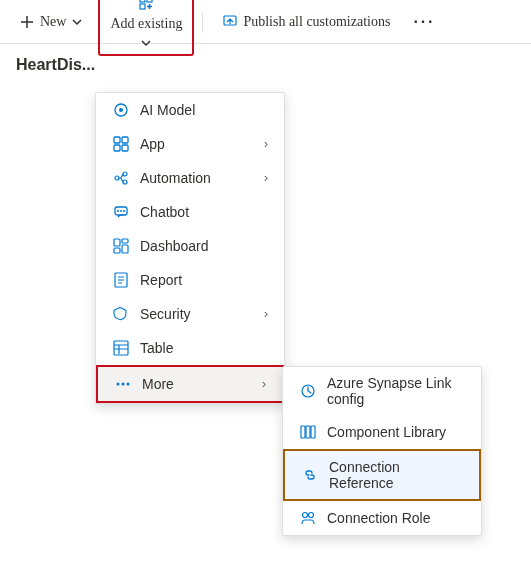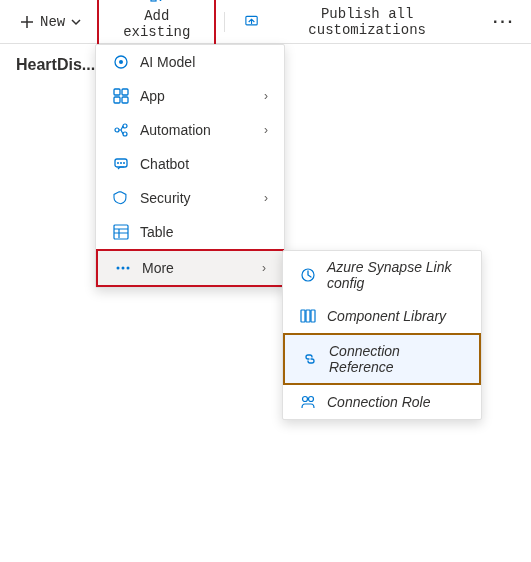--- a/index.html
+++ b/index.html
@@ -28,21 +28,21 @@
       display: flex;
       align-items: center;
       gap: 5px;
       padding: 5px 10px;
       border: 1px solid transparent;
       border-radius: 3px;
       cursor: pointer;
       color: #323130;
       background: transparent;
       font-size: 14px;
-      font-family: Liberation Mono, monospace;
+      font-family: Liberation Serif, serif;
     }
 
     .toolbar-btn.add-existing {
       border: 2px solid #c50f1f;
       border-radius: 3px;
       flex-direction: column;
     }
 
     .toolbar-divider {
       width: 1px;
@@ -75,20 +75,21 @@
       left: 95px;
       z-index: 100;
     }
 
     .dropdown-menu {
       background: #fff;
       border: 1px solid #e0e0e0;
       box-shadow: 0 4px 12px rgba(0,0,0,0.15);
       min-width: 190px;
       border-radius: 2px;
+      margin-top: 48px;
     }
 
     .menu-item {
       display: flex;
       align-items: center;
       gap: 10px;
       padding: 8px 16px;
       cursor: pointer;
       color: #323130;
       font-size: 14px;
@@ -122,21 +123,20 @@
     .submenu {
       position: absolute;
       top: -1px;
       left: 100%;
       background: #fff;
       border: 1px solid #e0e0e0;
       box-shadow: 0 4px 12px rgba(0,0,0,0.15);
       min-width: 200px;
       border-radius: 2px;
       z-index: 200;
-      font-style: italic;
     }
 
     .submenu-item {
       display: flex;
       align-items: center;
       gap: 10px;
       padding: 8px 16px;
       cursor: pointer;
       color: #323130;
       font-size: 14px;
@@ -247,21 +247,41 @@
           <rect x="2" y="3" width="12" height="8" rx="2" stroke="#0078d4" stroke-width="1.3" fill="none"></rect>
           <path d="M5 13l2-2h4" stroke="#0078d4" stroke-width="1.2" fill="none"></path>
           <circle cx="5" cy="7" r="1" fill="#0078d4"></circle>
           <circle cx="8" cy="7" r="1" fill="#0078d4"></circle>
           <circle cx="11" cy="7" r="1" fill="#0078d4"></circle>
         </svg>
       </span>
       <span>Chatbot</span>
     </div>
 
-
+    <div class="menu-item">
+      <span class="menu-item-icon">
+        <svg width="16" height="16" viewBox="0 0 16 16">
+          <rect x="1" y="1" width="6" height="7" rx="1" stroke="#0078d4" stroke-width="1.2" fill="none"></rect>
+          <rect x="9" y="1" width="6" height="4" rx="1" stroke="#0078d4" stroke-width="1.2" fill="none"></rect>
+          <rect x="1" y="10" width="6" height="5" rx="1" stroke="#0078d4" stroke-width="1.2" fill="none"></rect>
+          <rect x="9" y="7" width="6" height="8" rx="1" stroke="#0078d4" stroke-width="1.2" fill="none"></rect>
+        </svg>
+      </span>
+      <span>Dashboard</span>
+    </div>
+
+    <div class="menu-item">
+      <span class="menu-item-icon">
+        <svg width="16" height="16" viewBox="0 0 16 16">
+          <rect x="2" y="1" width="12" height="14" rx="1" stroke="#0078d4" stroke-width="1.2" fill="none"></rect>
+          <path d="M5 5h6M5 8h6M5 11h4" stroke="#0078d4" stroke-width="1.2"></path>
+        </svg>
+      </span>
+      <span>Report</span>
+    </div>
 
     <div class="menu-item">
       <span class="menu-item-icon">
         <svg width="16" height="16" viewBox="0 0 16 16">
           <path d="M8 1l6 3v4c0 3.5-2.5 6-6 7C2.5 14 0 11.5 0 8V4l6-3z" transform="translate(1,1) scale(0.85)" stroke="#0078d4" stroke-width="1.3" fill="none"></path>
         </svg>
       </span>
       <span>Security</span>
       <span class="chevron">›</span>
     </div>

